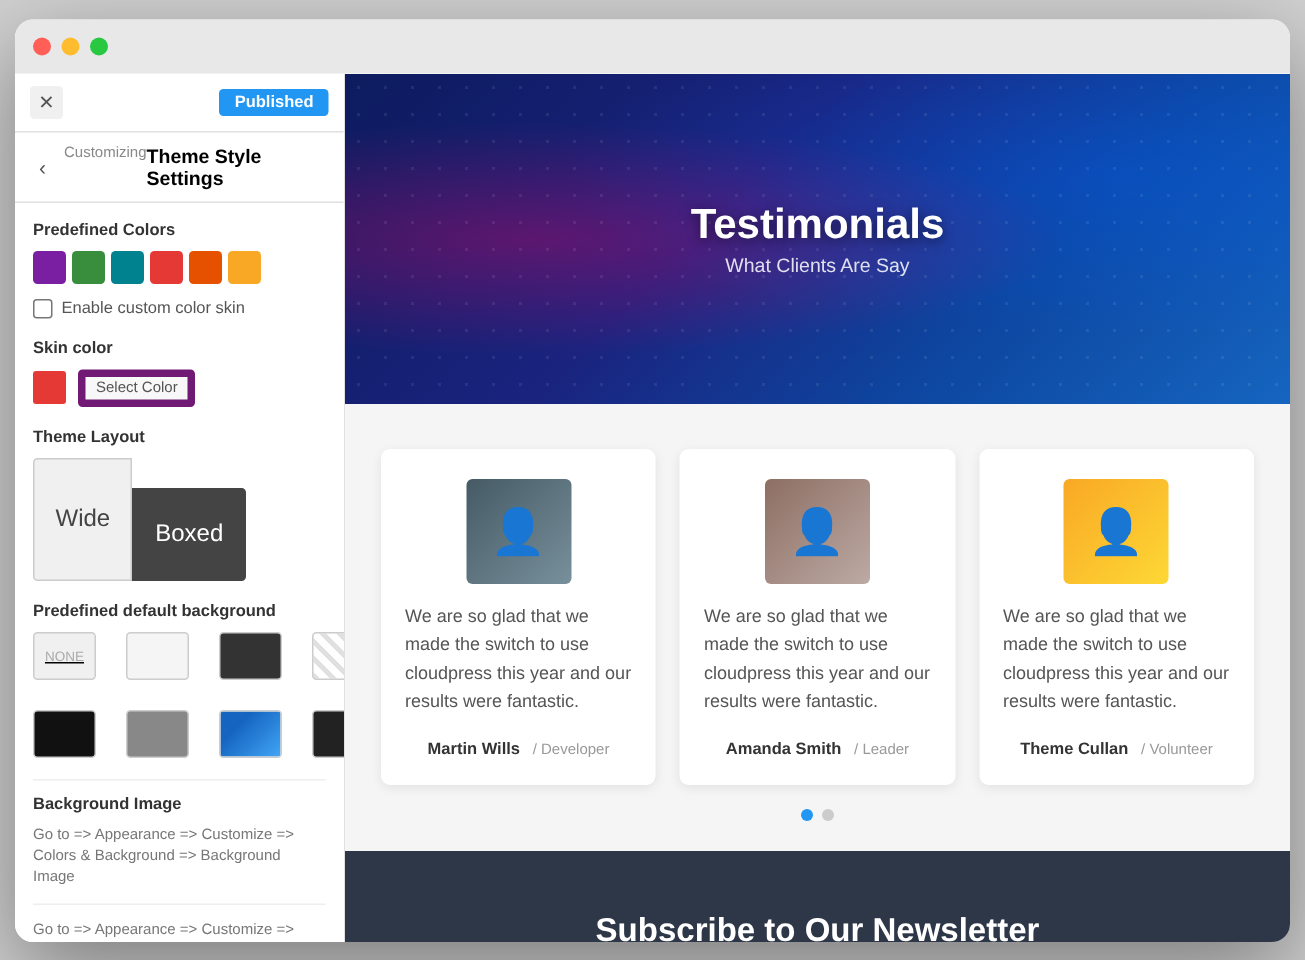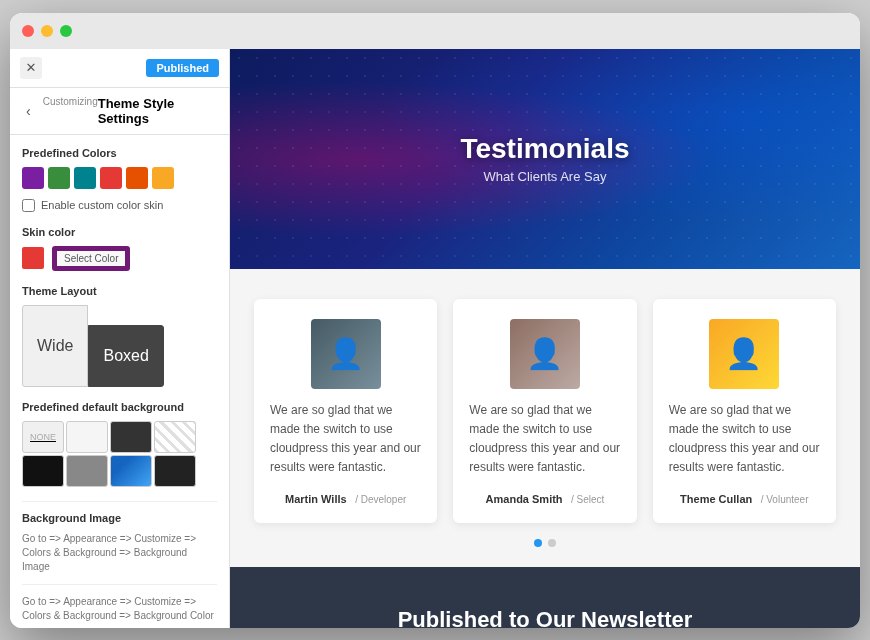--- a/index.html
+++ b/index.html
@@ -211,21 +211,21 @@
       color: #fff;
       border-color: #444;
     }
 
     .layout-btn:first-child { border-radius: 3px 0 0 3px; }
     .layout-btn:last-child { border-radius: 0 3px 3px 0; margin-top: 20px; }
 
     .bg-swatches {
       display: grid;
       grid-template-columns: repeat(4, 42px);
-      gap: 2px;
+      gap: 20px;
       margin-bottom: 14px;
       text-decoration: underline;
     }
 
     .bg-swatch {
       width: 42px;
       height: 32px;
       border-radius: 3px;
       border: 1px solid #ccc;
       cursor: pointer;
@@ -587,39 +587,39 @@
               <span class="testimonial-author">Martin Wills</span>
               <span class="testimonial-role">/ <span>Developer</span></span>
             </div>
           </div>
 
           <div class="testimonial-card">
             <div class="testimonial-avatar avatar-amanda"></div>
             <p class="testimonial-text">We are so glad that we made the switch to use cloudpress this year and our results were fantastic.</p>
             <div>
               <span class="testimonial-author">Amanda Smith</span>
-              <span class="testimonial-role">/ <span>Select</span></span>
+              <span class="testimonial-role">/ <span>Leader</span></span>
             </div>
           </div>
 
           <div class="testimonial-card">
             <div class="testimonial-avatar avatar-travis"></div>
             <p class="testimonial-text">We are so glad that we made the switch to use cloudpress this year and our results were fantastic.</p>
             <div>
               <span class="testimonial-author">Theme Cullan</span>
               <span class="testimonial-role">/ <span>Volunteer</span></span>
             </div>
           </div>
         </div>
 
         <div class="dots-nav">
           <div class="dot active"></div>
           <div class="dot"></div>
         </div>
       </div>
 
       <div class="newsletter-section">
-        <h2>Published to Our Newsletter</h2>
+        <h2>Subscribe to Our Newsletter</h2>
 
       </div>
     </div>
   </div>
 </div>
 
 </body></html>

